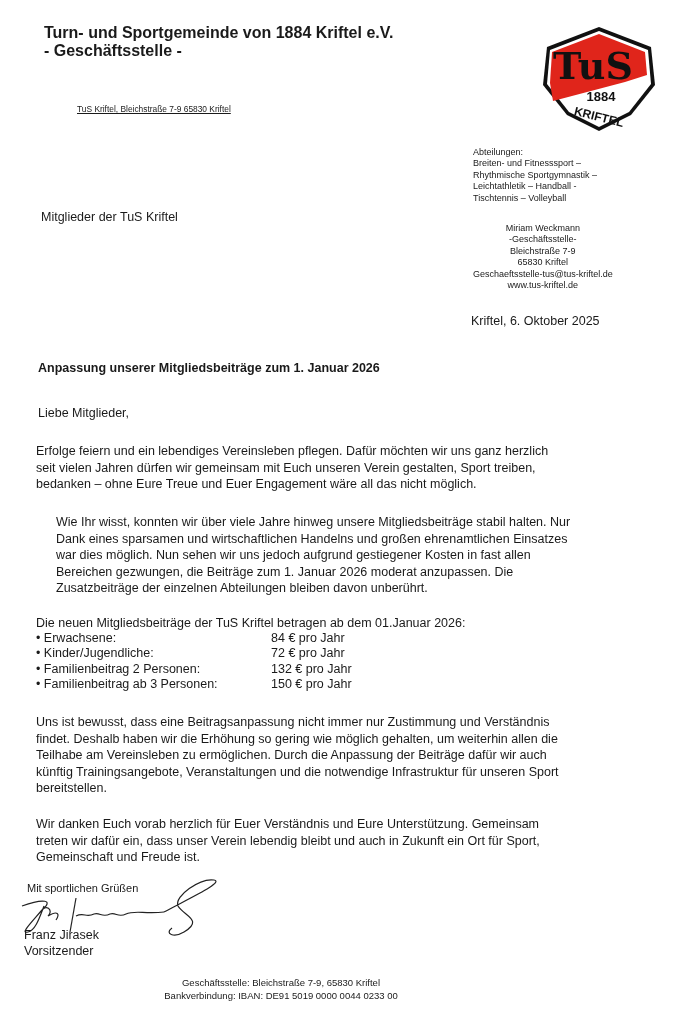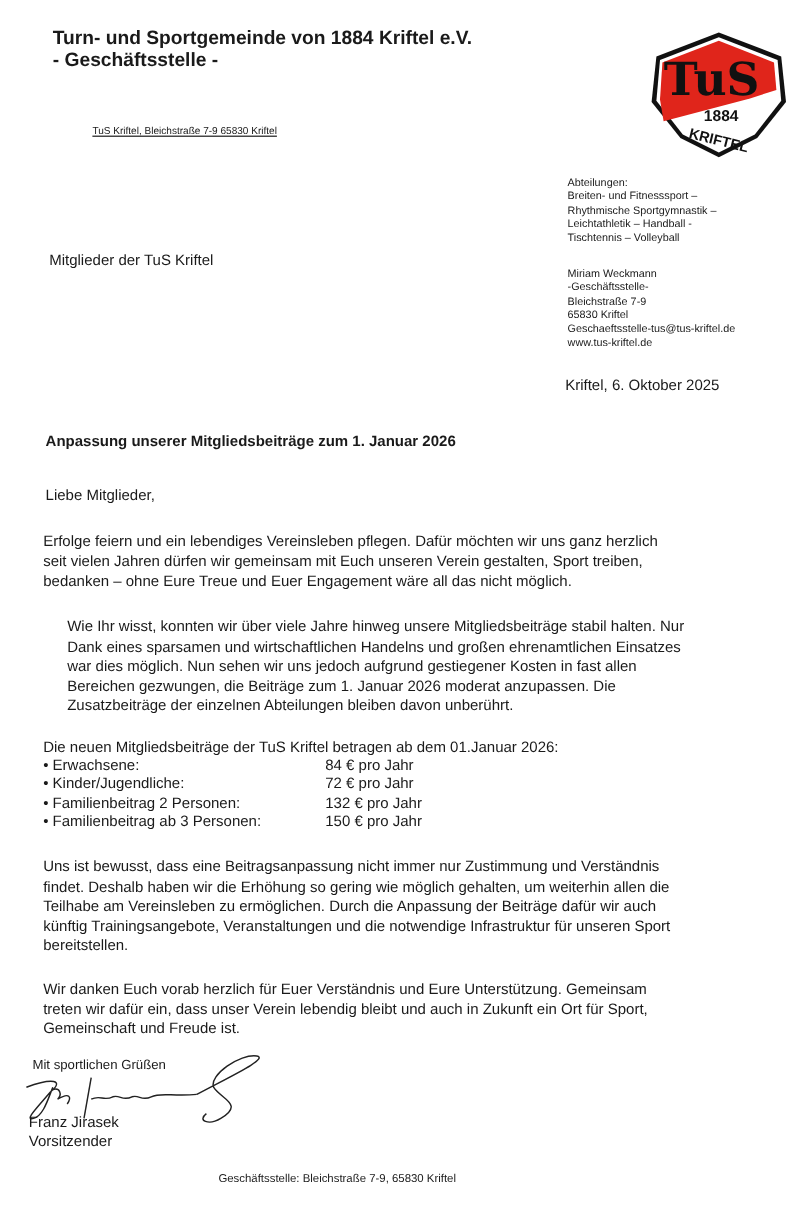--- a/index.html
+++ b/index.html
@@ -3,21 +3,21 @@
 <meta charset="utf-8">
 <style>
   html, body { margin:0; padding:0; background:#ffffff; }
   body { width:673px; height:1016px; position:relative; overflow:hidden;
          font-family:"Liberation Sans", sans-serif; color:#1a1a1a; }
   .abs { position:absolute; }
   .org-name { left:44px; top:24px; font-size:16px; font-weight:bold; line-height:18px; }
   .sender-line { left:43px; top:104px; font-size:8.4px; text-decoration:underline;margin-left:34px; }
   .logo { left:539px; top:25px; width:120px; height:108px; }
   .dept { left:473px; top:147px; font-size:9px; line-height:11.4px; }
-  .contact { left:473px; top:223px; font-size:9px; line-height:11.4px; }
+  .contact { left:473px; top:223px; font-size:9px; line-height:11.4px;text-align:center; }
   .date { left:471px; top:314px; font-size:12.5px; }
   .recipient { left:41px; top:210px; font-size:12.5px; }
   .subject { left:38px; top:361px; font-size:12.5px; font-weight:bold; }
   .salut { left:38px; top:406px; font-size:12.5px; }
   .para { left:36px; width:630px; font-size:12.5px; line-height:16.5px; }
   .para div { white-space:nowrap; }
   .fees { left:36px; top:616px; font-size:12.5px; line-height:15.2px; }
   .fee-row { display:flex; }
   .fee-label { width:235px; white-space:nowrap; }
   .closing { left:27px; top:882px; font-size:11px; }
@@ -118,13 +118,14 @@
   <path d="M62 40 C70 36 72 42 80 38 C86 36 88 42 96 38 C102 36 104 42 112 38 C120 34 130 38 150 36"></path>
   <path d="M150 36 C180 20 210 6 200 4 C186 2 160 20 164 30 C170 40 190 44 170 56 C160 62 150 58 158 52"></path>
 </svg>
 <div class="abs signame">
   <div>Franz Jirasek</div>
   <div>Vorsitzender</div>
 </div>
 
 <div class="abs footer">
   <div>Geschäftsstelle: Bleichstraße 7-9, 65830 Kriftel</div>
+  <div>Bankverbindung: IBAN: DE91 5019 0000 0044 0233 00</div>
 </div>
 
 </body></html>

